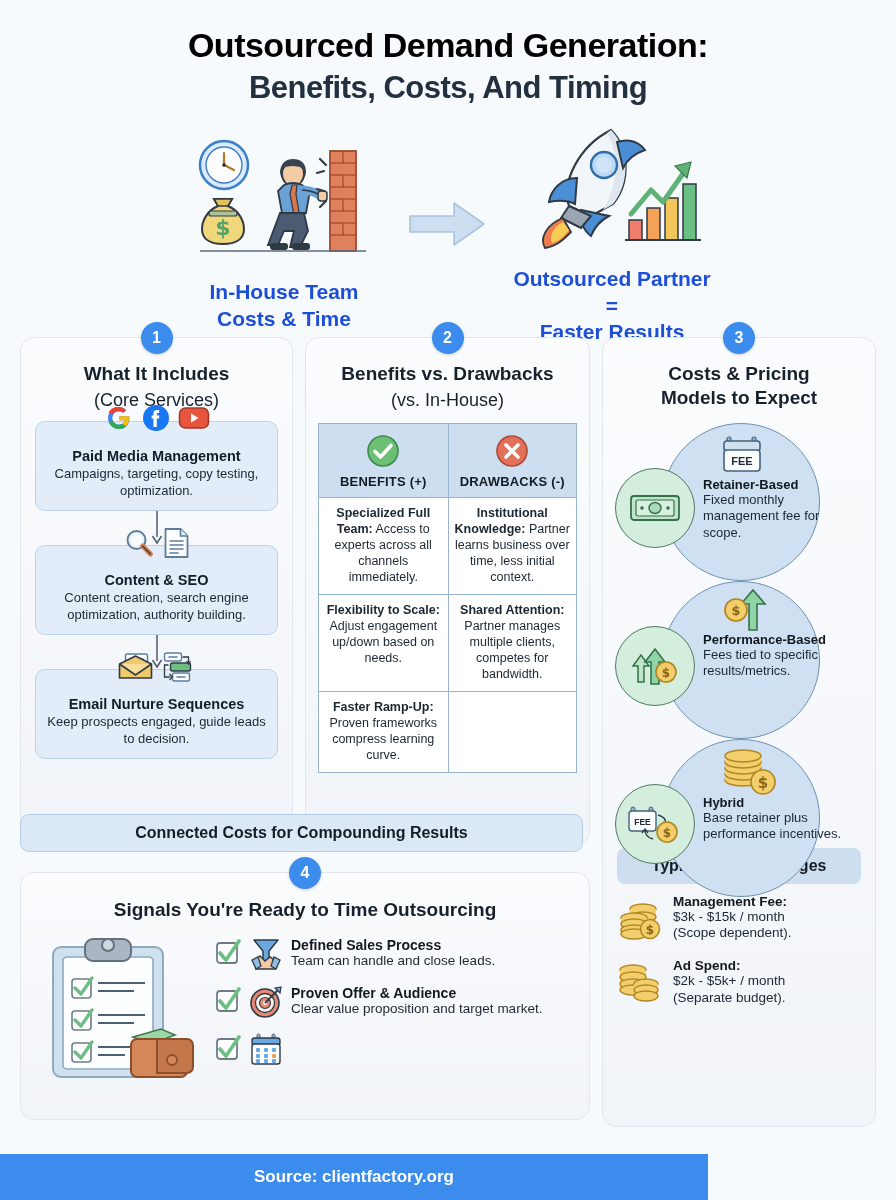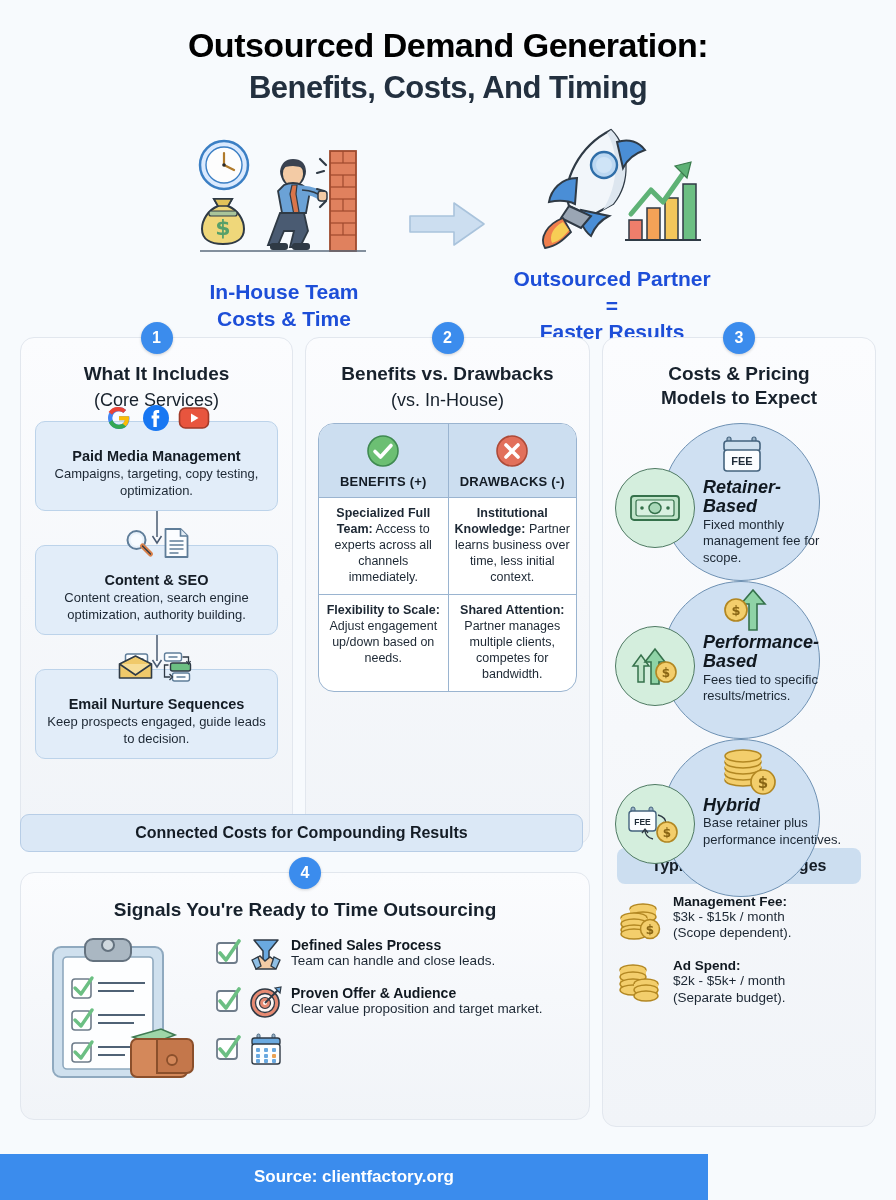--- a/index.html
+++ b/index.html
@@ -88,21 +88,21 @@
     position: absolute; left: 20px; top: 814px; width: 563px;
     background: #dbe8f6; border: 1px solid #b7cde6; border-radius: 9px;
     text-align: center; font-size: 16px; font-weight: 800; color: #141c25;
     padding: 9px 0;
     z-index: 5;
   }
 
   
   .col2 { width: 285px; min-height: 508px; padding-bottom: 12px; }
   .vstable {
-    margin: 2px 12px 16px; border: 1px solid #9ab4d0; border-radius: 16px;
+    margin: 2px 12px 16px; border: 1px solid #9ab4d0; border-radius: 0;
     overflow: hidden; background: #fff;
   }
   .vsrow { display: flex; }
   .vsrow + .vsrow { border-top: 1px solid #9ab4d0; }
   .vscell { width: 50%; padding: 7px 6px 9px; text-align: center; }
   .vscell + .vscell { border-left: 1px solid #9ab4d0; }
   .vshead { background: #ccdef0; }
   .vshead .vscell { padding: 9px 6px 8px; }
   .vs-icon { display:flex; justify-content:center; margin-bottom: 5px; }
   .vs-label { font-size: 13px; font-weight: 700; color: #141c25; letter-spacing: .2px;}
@@ -117,21 +117,21 @@
     background: #cfe0f2; border: 1px solid #6e91b3;
   }
   .smallcirc {
     position: absolute; width: 80px; height: 80px; border-radius: 50%;
     background: #d4eedd; border: 1px solid #4f7a63;
     display: flex; align-items: center; justify-content: center;
     z-index: 3;
   }
   .connector { position: absolute; width: 1px; background: #6e91b3; left: 138px; }
   .model-txt { position: absolute; z-index: 4; }
-  .model-h { font-size: 18px; font-weight: 800; color: #101820; line-height:1.1;font-style:italic; }
+  .model-h { font-size: 13px; font-weight: 800; color: #101820; line-height:1.1; }
   .model-p { font-size: 13px; color: #1c2733; line-height: 1.26; }
   .model-ic { position:absolute; z-index:4; }
 
   .ranges-head {
     margin: 2px 14px 10px; background: #ccdef0; border-radius: 8px;
     text-align: center; font-size: 16px; font-weight: 800; color: #141c25;
     padding: 9px 0;
   }
   .range-row { display: flex; gap: 10px; align-items: flex-start; margin: 0 14px 16px; }
   .range-ic { width: 46px; flex: 0 0 46px; display:flex; justify-content:center; padding-top:2px;}
@@ -418,20 +418,28 @@
 
       <div class="vsrow">
         <div class="vscell">
           <div class="vs-text"><b>Flexibility to Scale:</b><span> Adjust engagement up/down based on needs.</span></div>
         </div>
         <div class="vscell">
           <div class="vs-text"><b>Shared Attention:</b><span> Partner manages multiple clients, competes for bandwidth.</span></div>
         </div>
       </div>
 
+      <div class="vsrow">
+        <div class="vscell">
+          <div class="vs-text"><b>Faster Ramp-Up:</b><span> Proven frameworks compress learning curve.</span></div>
+        </div>
+        <div class="vscell">
+          <div class="vs-text"></div>
+        </div>
+      </div>
     </div>
   </div>
 
   <div class="panel col3">
     <div class="panel-badge">3</div>
     <div class="panel-title">
       <div>Costs &amp; Pricing</div>
       <div>Models to Expect</div>
     </div>
 

